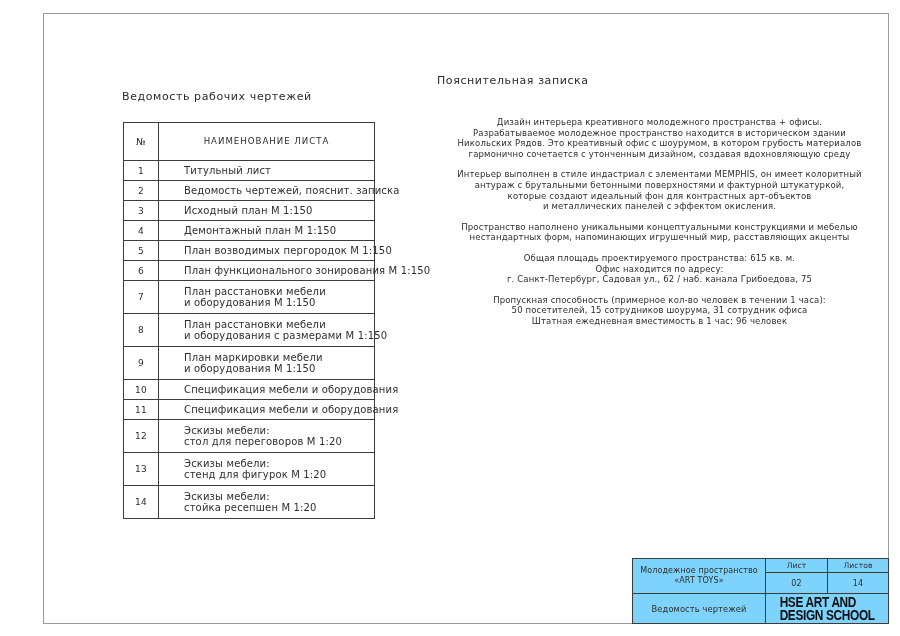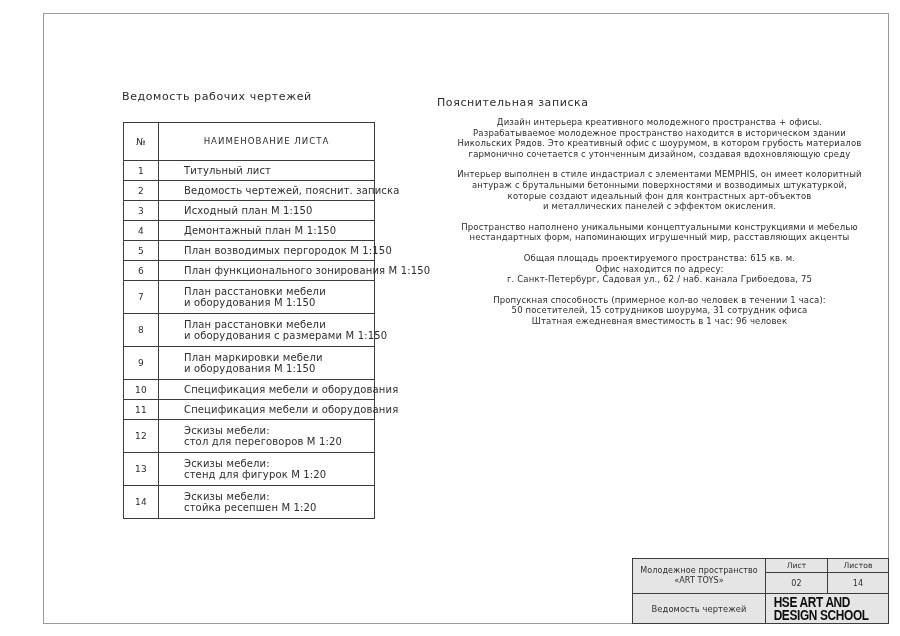--- a/index.html
+++ b/index.html
@@ -9,21 +9,21 @@
     color:#2e2e2e;-webkit-font-smoothing:antialiased;
   }
   .frame{
     position:absolute;left:43px;top:13px;width:846px;height:611px;
     border:1px solid #9b9b9b;box-sizing:border-box;
   }
   .section-title{
     position:absolute;font-size:11px;letter-spacing:.6px;color:#2b2b2b;white-space:nowrap;
   }
   #left-title{left:122px;top:90px;}
-  #right-title{left:437px;top:96px;}
+  #right-title{left:437px;top:74px;}
 
   
   .dtable{
     position:absolute;left:123px;top:122px;width:252px;
     border:1px solid #3c3c3c;box-sizing:border-box;background:#fff;
   }
   .t-head,.t-row{display:flex;box-sizing:border-box;}
   .t-row{border-top:1px solid #3c3c3c;}
   .t-head{height:37px;}
   .t-row.single{height:20px;}
@@ -44,32 +44,32 @@
   .note{
     position:absolute;left:437px;top:117px;width:445px;
     font-size:8.5px;line-height:10.6px;letter-spacing:.15px;text-align:center;
   }
   .para{margin:0 0 10px 0;}
   .para div{white-space:nowrap;}
 
   
   .tblock{
     position:absolute;left:632px;top:558px;width:257px;height:66px;
-    border:1px solid #3c3c3c;box-sizing:border-box;background:#e5e5e5;
+    border:1px solid #3c3c3c;box-sizing:border-box;background:#7dd3fc;
     display:grid;grid-template-columns:133px 62px 1fr;grid-template-rows:14px 20px 1fr;
     font-size:8px;letter-spacing:.1px;
   }
   .tb-cell{display:flex;align-items:center;justify-content:center;box-sizing:border-box;text-align:center;}
   .tb-project{grid-column:1;grid-row:1/3;border-right:1px solid #3c3c3c;flex-direction:column;line-height:10px;}
   .tb-sheet-label{grid-column:2;grid-row:1;border-right:1px solid #3c3c3c;border-bottom:1px solid #3c3c3c;font-size:7.6px;}
   .tb-sheets-label{grid-column:3;grid-row:1;border-bottom:1px solid #3c3c3c;font-size:7.6px;}
   .tb-sheet-num{grid-column:2;grid-row:2;border-right:1px solid #3c3c3c;}
   .tb-sheets-total{grid-column:3;grid-row:2;}
   .tb-doc{grid-column:1;grid-row:3;border-top:1px solid #3c3c3c;border-right:1px solid #3c3c3c;font-size:8.3px;}
-  .tb-logo{grid-column:2/4;grid-row:3;border-top:1px solid #3c3c3c;display:flex;align-items:center;justify-content:center;overflow:hidden;}
+  .tb-logo{grid-column:2/4;grid-row:3;border-top:1px solid #3c3c3c;display:flex;align-items:center;justify-content:flex-end;overflow:hidden;}
   .logo-text{
     font-family:"Liberation Sans",sans-serif;font-weight:900;color:#0d0d0d;
     font-size:13.5px;line-height:11.5px;letter-spacing:-.4px;white-space:nowrap;
     transform:scale(.88,1.12);transform-origin:left center;padding-left:3px;
   }
 </style>
 </head>
 <body>
 
 <div class="frame"></div>
@@ -193,21 +193,21 @@
 <div class="note" id="note-body">
   <div class="para">
       <div>Дизайн интерьера креативного молодежного пространства + офисы.</div>
       <div>Разрабатываемое молодежное пространство находится в историческом здании</div>
       <div>Никольских Рядов. Это креативный офис с шоурумом, в котором грубость материалов</div>
       <div>гармонично сочетается с утонченным дизайном, создавая вдохновляющую среду</div>
     </div>
 
   <div class="para">
       <div>Интерьер выполнен в стиле индастриал с элементами MEMPHIS, он имеет колоритный</div>
-      <div>антураж с брутальными бетонными поверхностями и возводимых штукатуркой,</div>
+      <div>антураж с брутальными бетонными поверхностями и фактурной штукатуркой,</div>
       <div>которые создают идеальный фон для контрастных арт-объектов</div>
       <div>и металлических панелей с эффектом окисления.</div>
     </div>
 
   <div class="para">
       <div>Пространство наполнено уникальными концептуальными конструкциями и мебелью</div>
       <div>нестандартных форм, напоминающих игрушечный мир, расставляющих акценты</div>
     </div>
 
   <div class="para">

